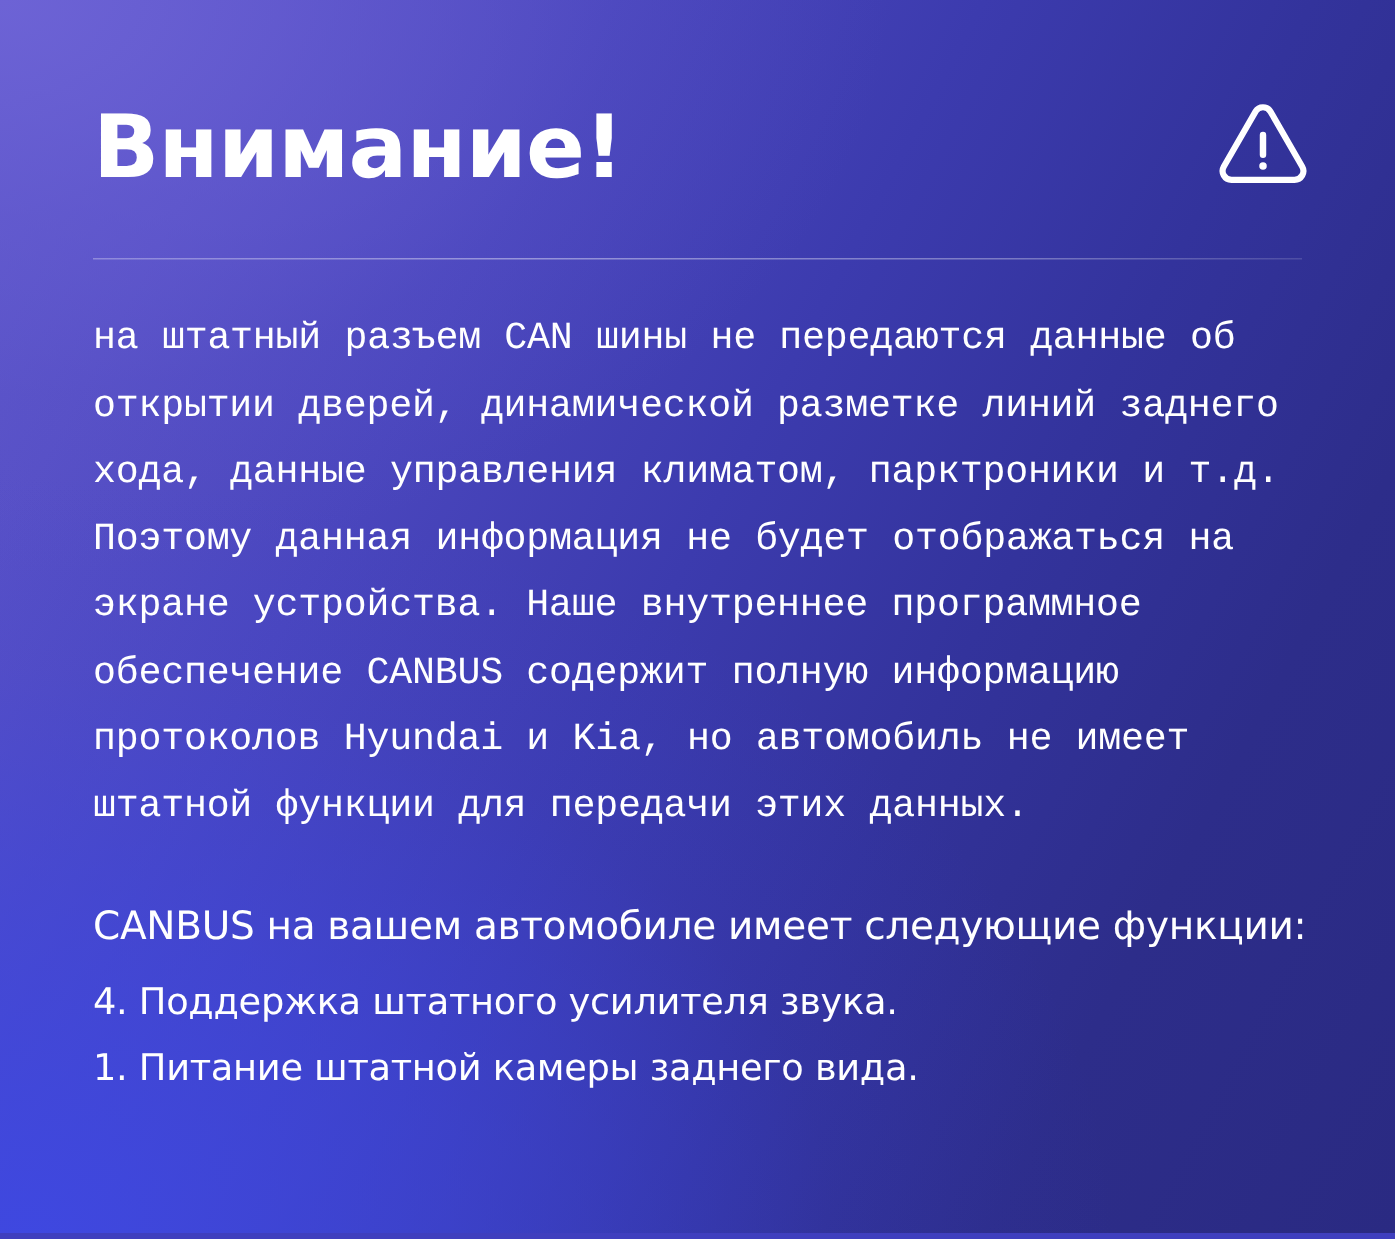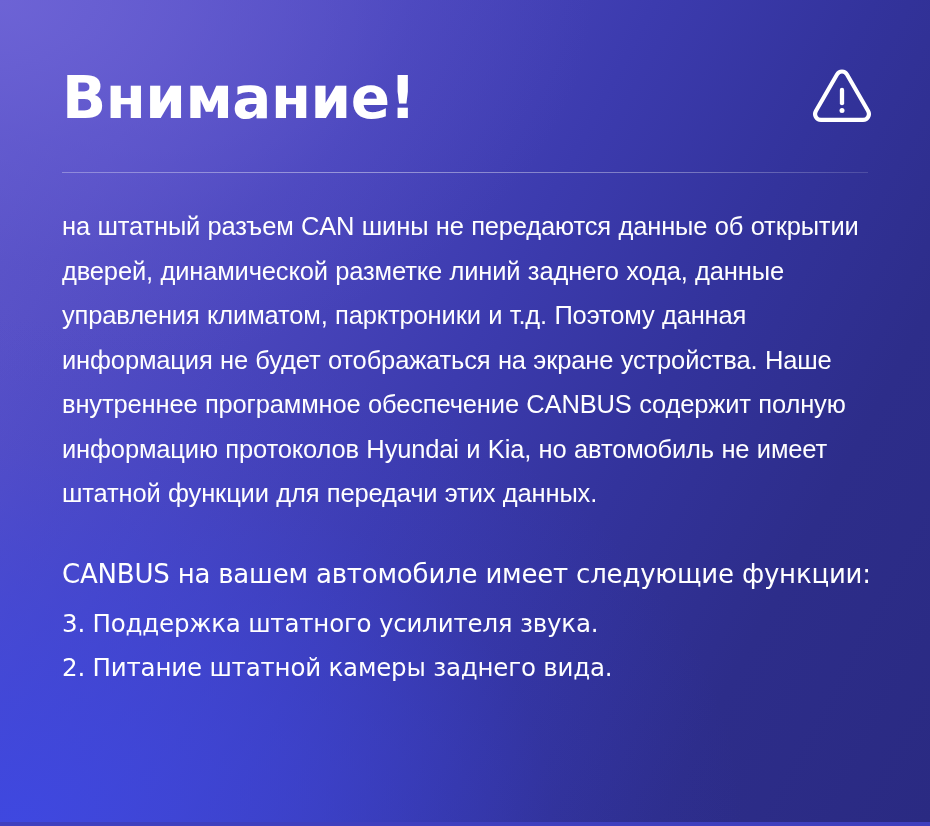--- a/index.html
+++ b/index.html
@@ -93,21 +93,21 @@
   #notice-body {
     position: absolute;
     left: 62px;
     top: 204px;
     width: 812px;
   }
 
   .notice-paragraph {
     margin: 0;
     color: #ffffff;
-    font-family: Liberation Sans, sans-serif;
+    font-family: Liberation Mono, monospace;
     font-size: 25.5px;
     font-weight: 400;
     line-height: 44.5px;
     letter-spacing: -0.15px;
     text-align: left;
     word-spacing: 0.5px;
   }
 
   #intro-paragraph {
     width: 820px;
@@ -162,19 +162,19 @@
   <div id="header-divider"></div>
 
   <div id="notice-body">
 
     <p id="intro-paragraph" class="notice-paragraph">на штатный разъем CAN шины не передаются данные об открытии дверей, динамической разметке линий заднего хода, данные управления климатом, парктроники и т.д. Поэтому данная информация не будет отображаться на экране устройства. Наше внутреннее программное обеспечение CANBUS содержит полную информацию протоколов Hyundai и Kia, но автомобиль не имеет штатной функции для передачи этих данных.</p>
 
     <div id="functions-section">
       <p id="functions-intro">CANBUS на вашем автомобиле имеет следующие функции:</p>
 
       <ul id="functions-list">
-        <li class="function-item">3. Поддержка штатного усилителя звука.</li>
-        <li class="function-item">2. Питание штатной камеры заднего вида.</li>
+        <li class="function-item">4. Поддержка штатного усилителя звука.</li>
+        <li class="function-item">1. Питание штатной камеры заднего вида.</li>
       </ul>
     </div>
 
   </div>
 </div>
 
 </body></html>

